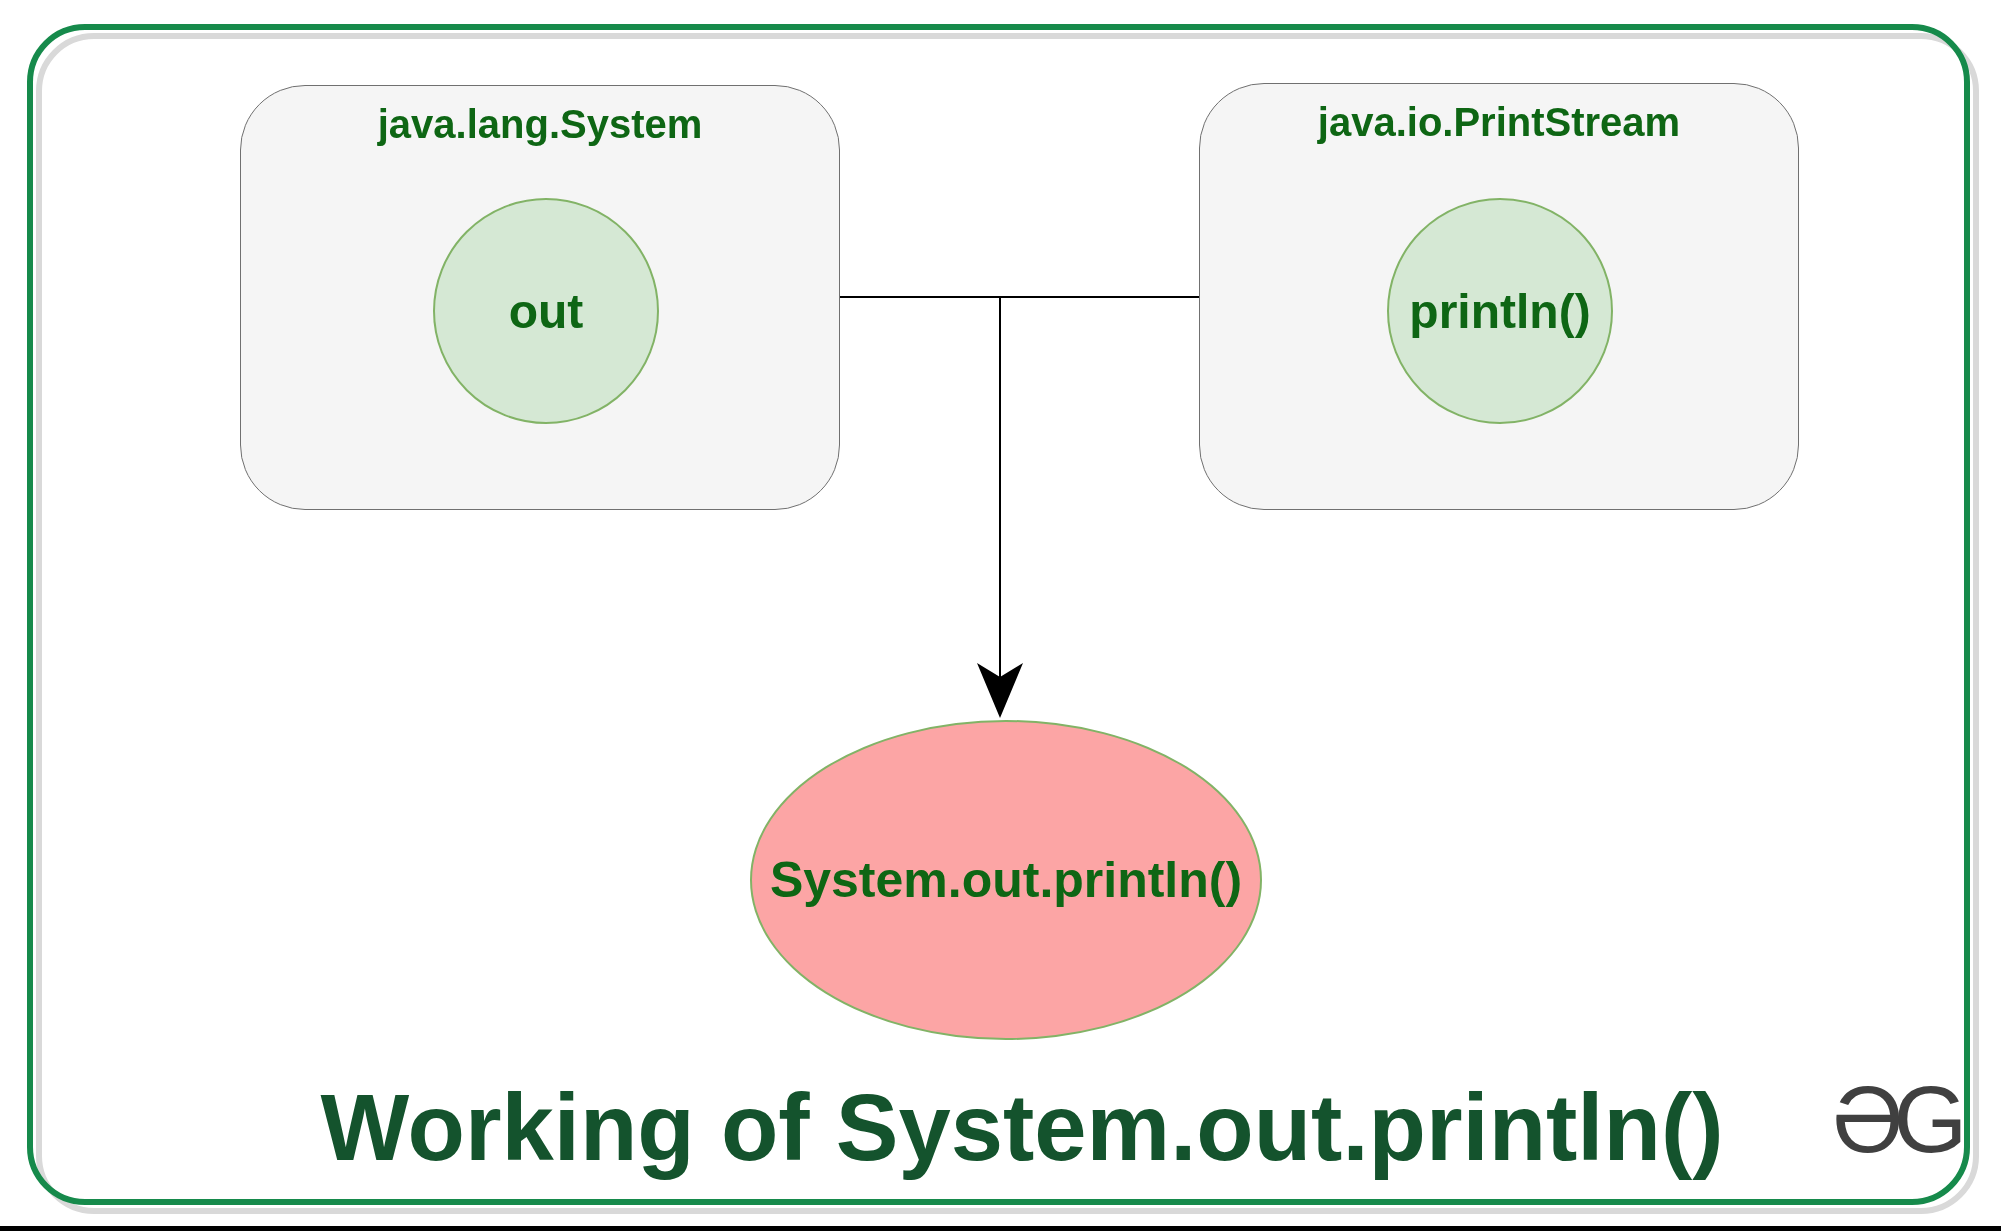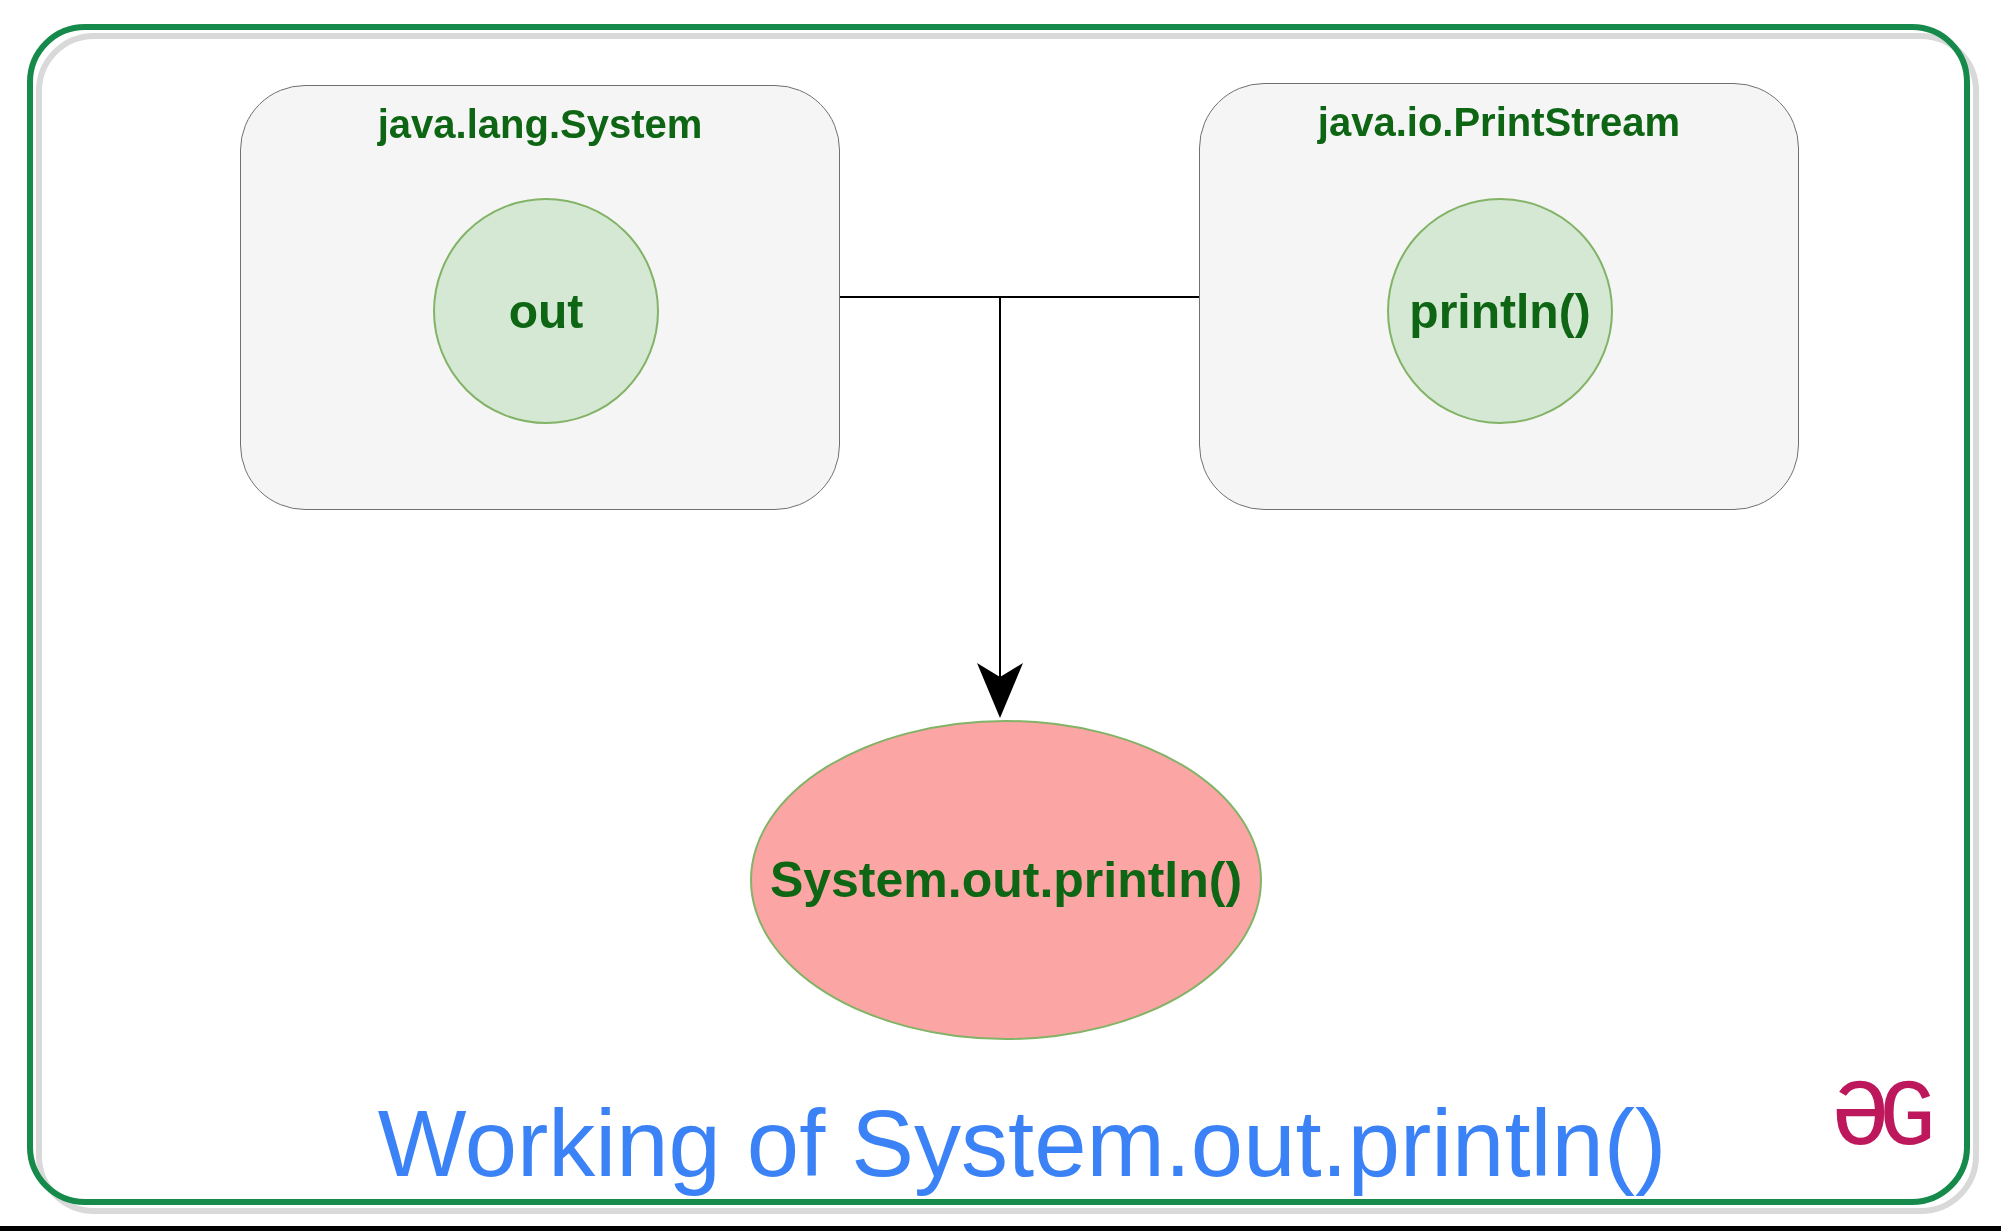--- a/index.html
+++ b/index.html
@@ -90,34 +90,33 @@
   }
   
   .diagram-title {
     position: absolute;
     left: 322px; top: 1078px;
     width: 1400px; height: 100px;
     display: flex;
     align-items: center;
     justify-content: center;
     font-size: 94px;
-    font-weight: normal;
-    color: #3b82f6;
+    font-weight: bold;
+    color: #14532d;
     white-space: nowrap;
-    margin-top: 16px;
   }
   
   .gfg-logo {
     position: absolute;
     left: 1832px; top: 1072px;
-    font-family: Liberation Mono, monospace;
+    font-family: Liberation Sans, sans-serif;
     font-size: 95px;
     line-height: 1;
     letter-spacing: -10px;
-    color: #be185d;
+    color: #404040;
   }
 </style>
 </head>
 <body>
 
 <div class="stage">
 
   <div class="shadow-frame"></div>
   <div class="green-frame"></div>
 

